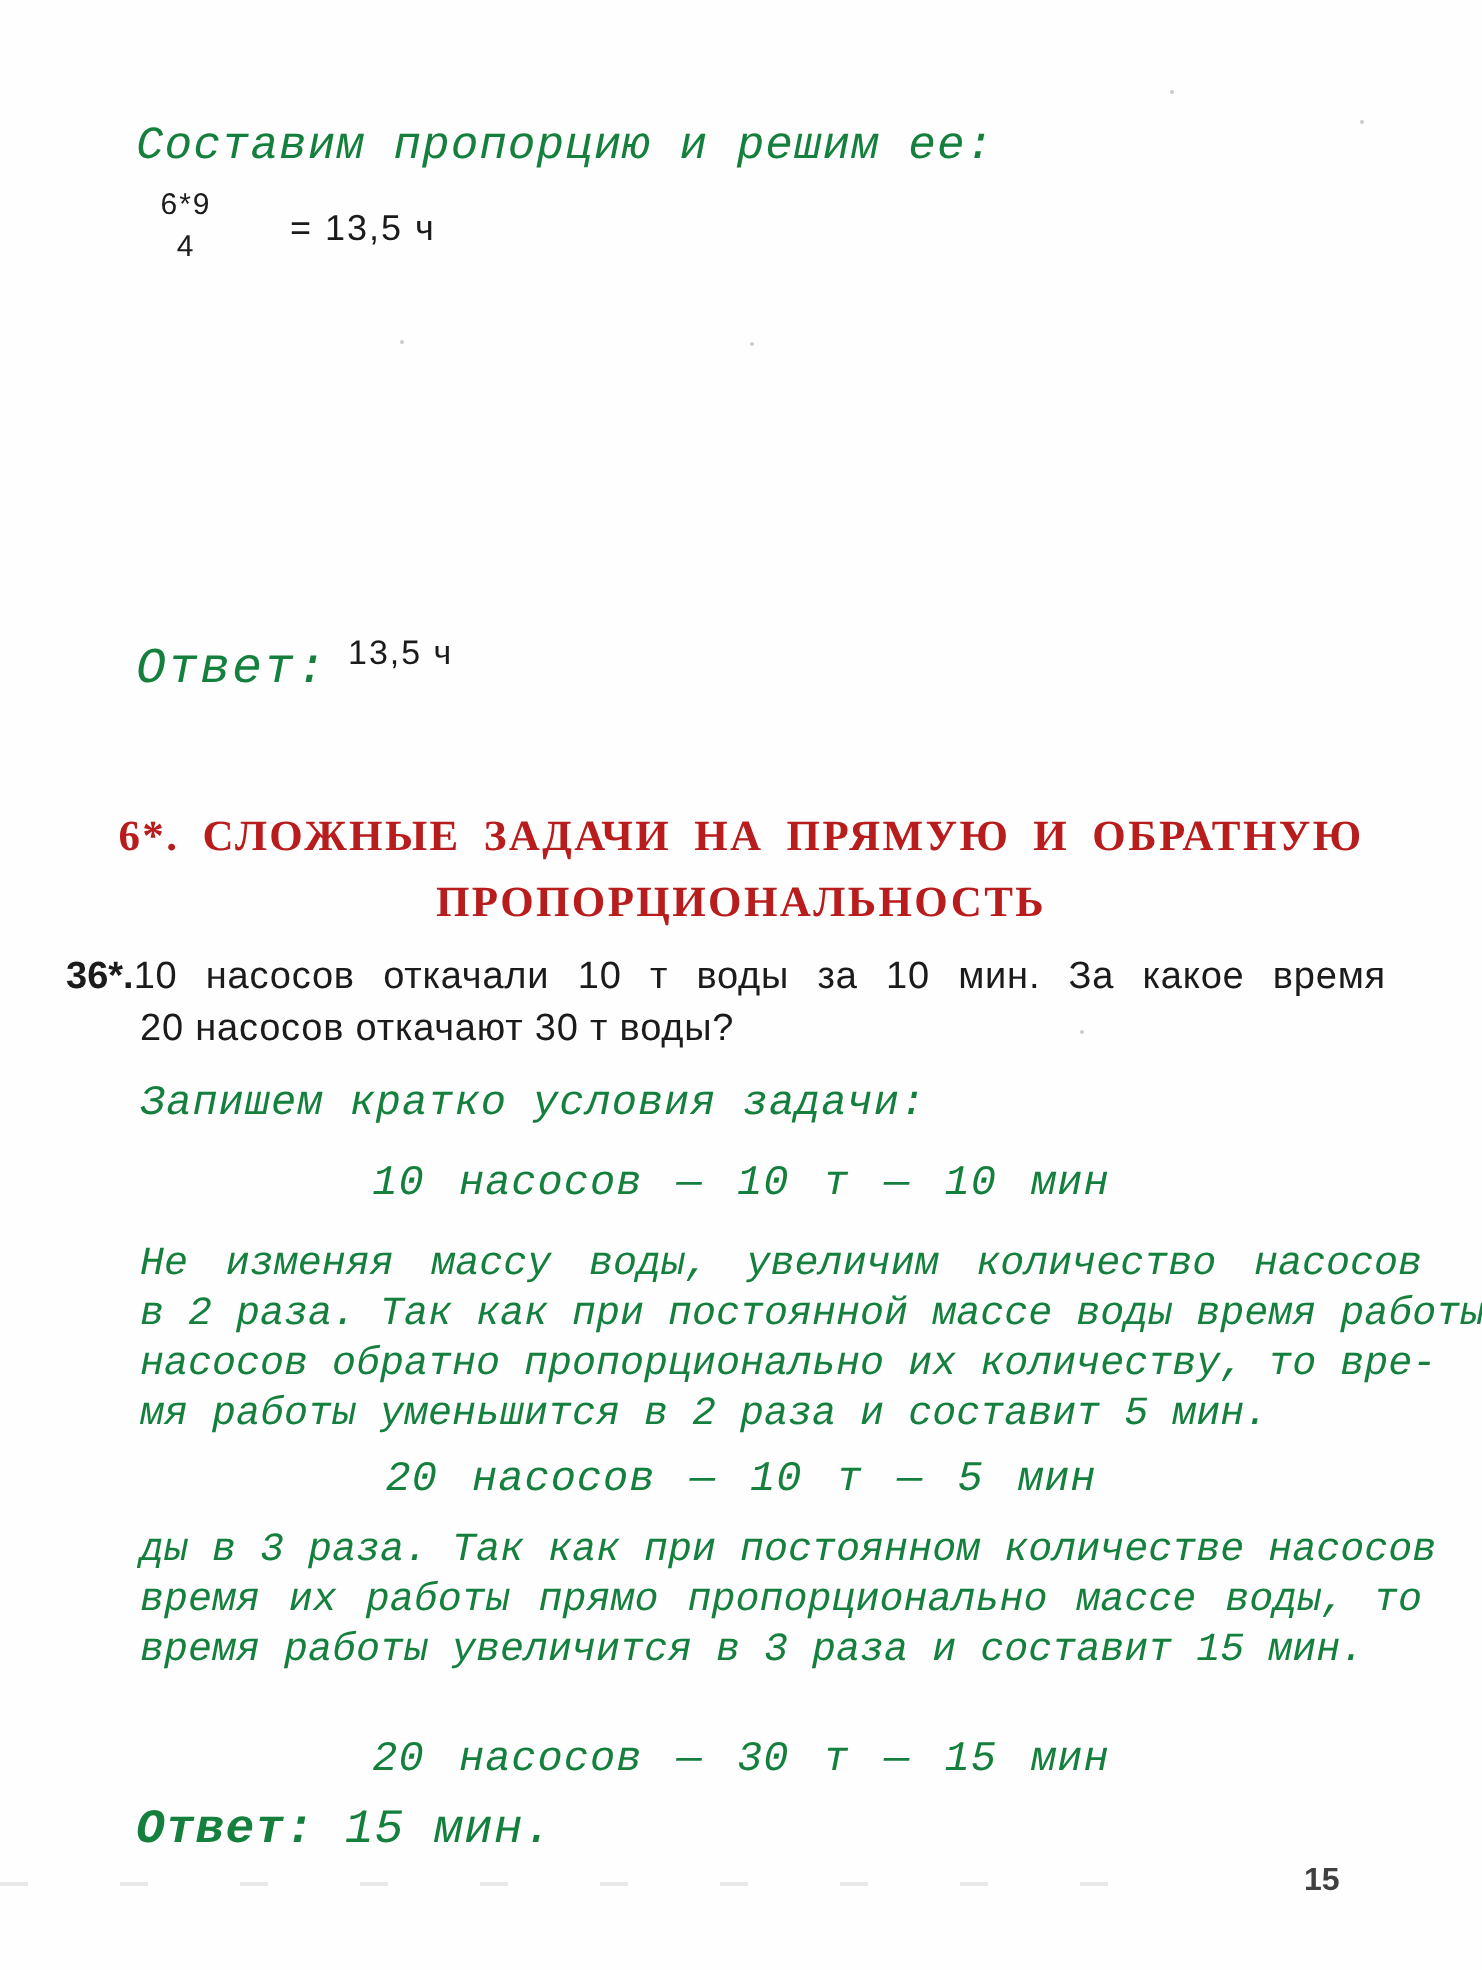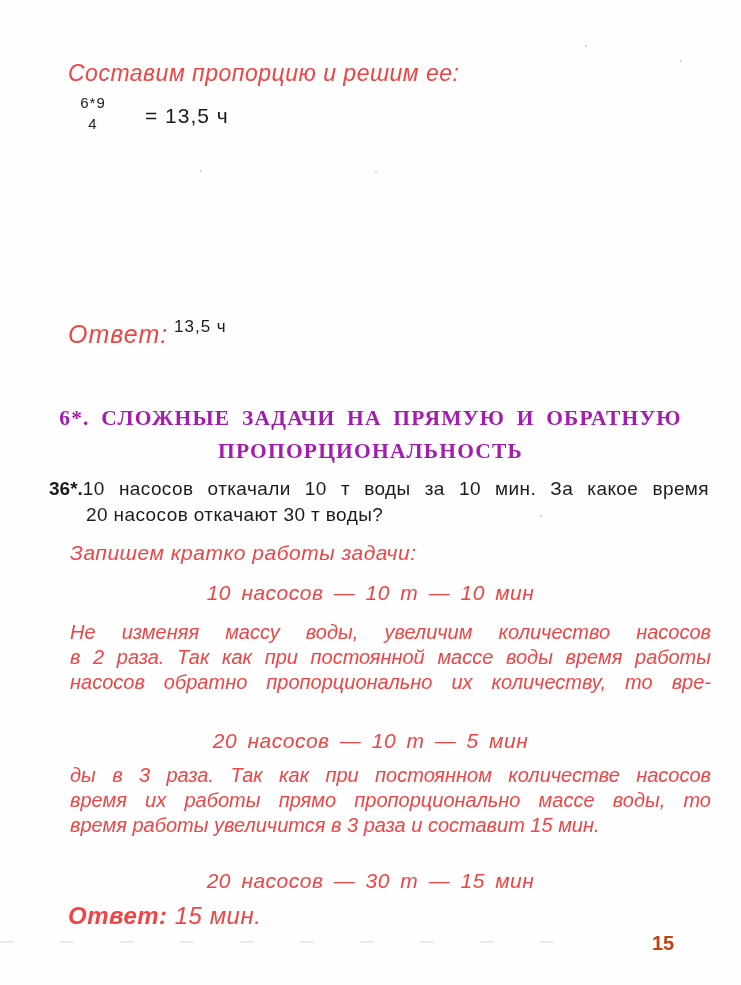--- a/index.html
+++ b/index.html
@@ -10,52 +10,52 @@
     color: #1d1d1d;
     overflow: hidden;
   }
   .page {
     position: relative;
     width: 741px; height: 985px;
     background: #fefefe;
   }
   
   .hand {
-    font-family: Liberation Sans, sans-serif;
+    font-family: Liberation Mono, monospace;
     font-style: italic;
-    color: #ef4444;
+    color: #15803d;
   }
   
   .print {
     font-family: "Liberation Sans", sans-serif;
     color: #1b1b1b;
     letter-spacing: 0.4px;
   }
   .abs { position: absolute; }
 
   .intro1 { left: 68px; top: 60px; font-size: 23px; letter-spacing: 0.5px; }
 
   .fraction { left: 72px; top: 92px; text-align: center; width: 42px;
               font-size: 15px; line-height: 21px; letter-spacing: 1px; }
-  .frac-result { left: 145px; top: 104px; font-size: 21px; letter-spacing: 1px; }
+  .frac-result { left: 145px; top: 104px; font-size: 18px; letter-spacing: 1px; }
 
   .answer1-label { left: 68px; top: 320px; font-size: 25px; letter-spacing: 1px; }
   .answer1-value { left: 174px; top: 317px; font-size: 17px; letter-spacing: 1px; text-align: right; }
 
   .heading {
     left: 0; top: 402px; width: 741px;
     text-align: center;
     font-family: "Liberation Serif", serif;
     font-weight: bold;
     font-size: 21.5px; line-height: 33px;
     letter-spacing: 1.2px; word-spacing: 5px;
-    color: #a21caf;
+    color: #b91c1c;
   }
 
-  .problem { left: 33px; top: 476px; width: 660px; font-size: 19px; line-height: 26px; margin-left: 16px; }
+  .problem { left: 33px; top: 476px; width: 660px; font-size: 19px; line-height: 26px; }
   .problem .l1 { text-align: justify; text-align-last: justify; }
   .problem .l2 { padding-left: 37px; }
   .problem-num { font-weight: bold; letter-spacing: 0; }
 
   .sol-intro { left: 70px; top: 541px; font-size: 21px; letter-spacing: 0.5px; }
 
   .scheme { left: 0; width: 741px; text-align: center;
             font-size: 21px; letter-spacing: 0.5px; word-spacing: 4px; }
   .scheme1 { top: 581px; }
   .scheme2 { top: 729px; }
@@ -66,21 +66,21 @@
   .para2 { top: 763px; }
   .tline { text-align: justify; text-align-last: justify; white-space: nowrap; }
   .tline-last { text-align-last: left; }
 
   .answer2 { left: 68px; top: 902px; font-size: 24px; letter-spacing: 0.5px; }
   .answer2 .lbl { font-weight: bold; }
 
   .page-number {
     left: 652px; top: 932px;
     font-family: "Liberation Sans", sans-serif;
-    font-weight: bold; font-size: 20px; color: #c2410c;
+    font-weight: bold; font-size: 16px; color: #404040;
   }
 
   
   .artifact-dashes { left: 0; top: 941px; width: 560px; height: 2px;
     background: repeating-linear-gradient(to right,
       rgba(120,120,120,0.35) 0 14px, transparent 14px 60px);
     opacity: 0.45; }
   .speck { position: absolute; width: 2px; height: 2px; background: #9a9a9a;
            border-radius: 50%; opacity: 0.5; }
 </style>
@@ -103,28 +103,29 @@
   <div class="abs heading">
     <div>6*. СЛОЖНЫЕ ЗАДАЧИ НА ПРЯМУЮ И ОБРАТНУЮ</div>
     <div>ПРОПОРЦИОНАЛЬНОСТЬ</div>
   </div>
 
   <div class="abs print problem">
     <div class="l1"><span class="problem-num">36*.</span><span>10 насосов откачали 10 т воды за 10 мин. За какое время</span></div>
     <div class="l2">20 насосов откачают 30 т воды?</div>
   </div>
 
-  <div class="abs hand sol-intro">Запишем кратко работы задачи:</div>
+  <div class="abs hand sol-intro">Запишем кратко условия задачи:</div>
 
   <div class="abs hand scheme scheme1">10 насосов — 10 т — 10 мин</div>
 
   <div class="abs hand para para1">
       <div class="tline">Не изменяя массу воды, увеличим количество насосов</div>
       <div class="tline">в 2 раза. Так как при постоянной массе воды время работы</div>
       <div class="tline">насосов обратно пропорционально их количеству, то вре-</div>
+      <div class="tline tline-last">мя работы уменьшится в 2 раза и составит 5 мин.</div>
     </div>
 
   <div class="abs hand scheme scheme2">20 насосов — 10 т — 5 мин</div>
 
   <div class="abs hand para para2">
       <div class="tline">ды в 3 раза. Так как при постоянном количестве насосов</div>
       <div class="tline">время их работы прямо пропорционально массе воды, то</div>
       <div class="tline tline-last">время работы увеличится в 3 раза и составит 15 мин.</div>
     </div>
 

